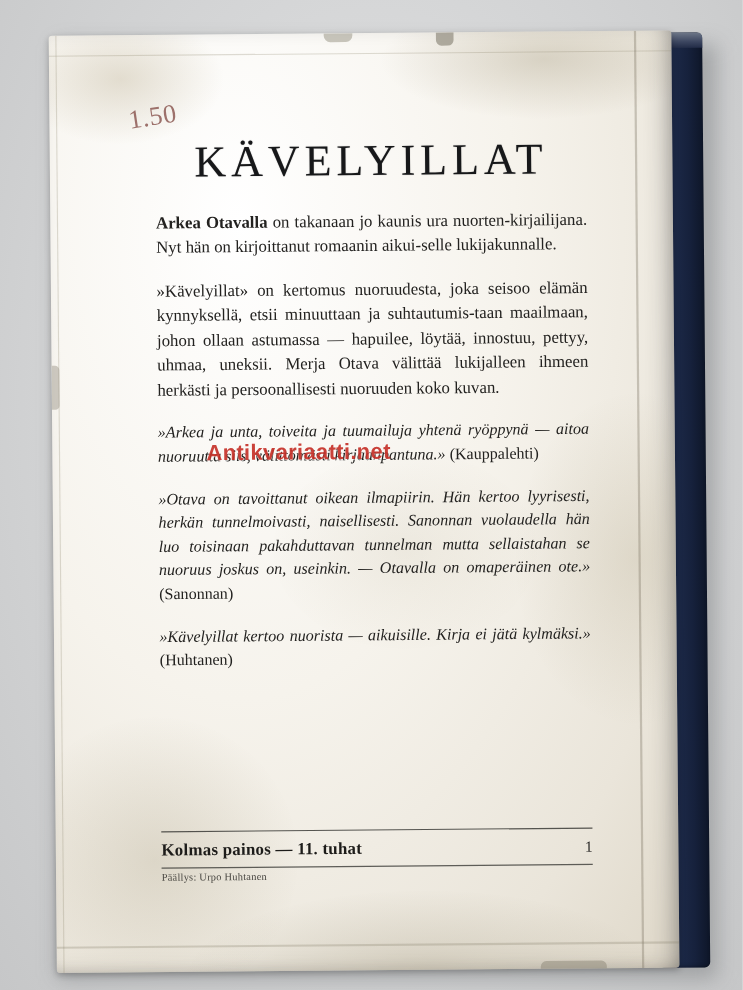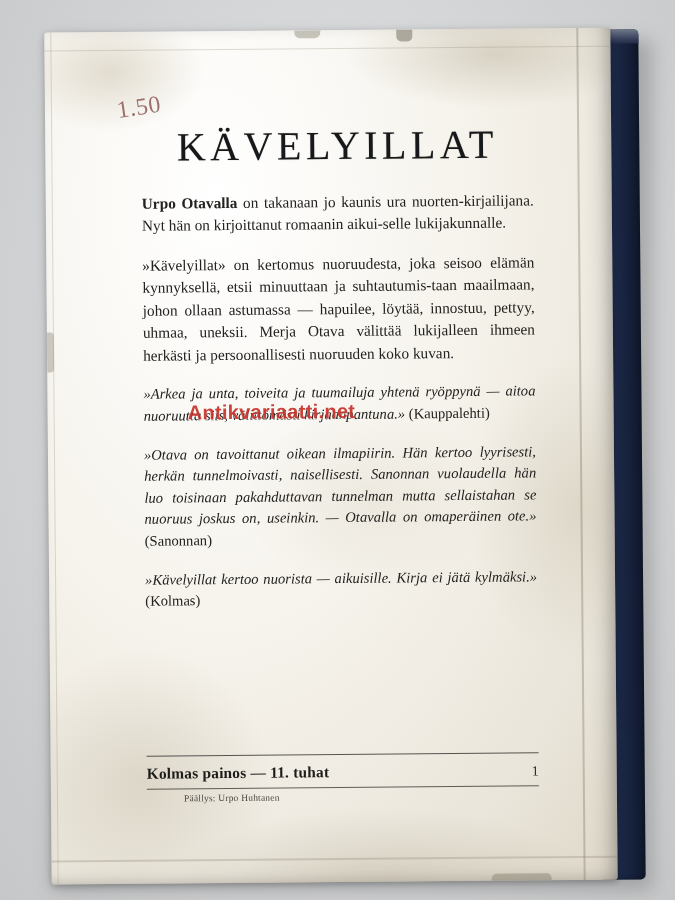--- a/index.html
+++ b/index.html
@@ -200,21 +200,20 @@
     background: #3a3936;
     opacity: 0.8;
   }
   .credit {
     position: absolute;
     left: 96px;
     top: 762px;
     font-size: 9.5px;
     color: #4a4843;
     letter-spacing: 0.2px;
-    margin-left: 37px;
   }
 
   
   .watermark {
     position: absolute;
     left: 140px;
     top: 370px;
     font-family: "Liberation Sans", sans-serif;
     font-size: 20px;
     font-weight: bold;
@@ -262,29 +261,29 @@
       <div class="nick n1"></div>
       <div class="nick n2"></div>
       <div class="nick n3"></div>
       <div class="nick n4"></div>
 
       <div class="price-mark">1.50</div>
 
       <div class="text-block">
         <h1 class="title">KÄVELYILLAT</h1>
 
-        <p class="body"><span class="lead">Urpo Otavalla</span><span> on takanaan jo kaunis ura nuorten-kirjailijana. Nyt hän on kirjoittanut romaanin aikui-selle lukijakunnalle.</span></p>
+        <p class="body"><span class="lead">Arkea Otavalla</span><span> on takanaan jo kaunis ura nuorten-kirjailijana. Nyt hän on kirjoittanut romaanin aikui-selle lukijakunnalle.</span></p>
 
         <p class="body"><span>»Kävelyillat» on kertomus nuoruudesta, joka seisoo elämän kynnyksellä, etsii minuuttaan ja suhtautumis-taan maailmaan, johon ollaan astumassa — hapuilee, löytää, innostuu, pettyy, uhmaa, uneksii. Merja Otava välittää lukijalleen ihmeen herkästi ja persoonallisesti nuoruuden koko kuvan.</span></p>
 
         <p class="quote"><span>»Arkea ja unta, toiveita ja tuumailuja yhtenä ryöppynä — aitoa nuoruutta siis, välittömästi kirjaanpantuna.»</span><span class="src"> (Kauppalehti)</span></p>
 
         <p class="quote"><span>»Otava on tavoittanut oikean ilmapiirin. Hän kertoo lyyrisesti, herkän tunnelmoivasti, naisellisesti. Sanonnan vuolaudella hän luo toisinaan pakahduttavan tunnelman mutta sellaistahan se nuoruus joskus on, useinkin. — Otavalla on omaperäinen ote.»</span><span class="src"> (Sanonnan)</span></p>
 
-        <p class="quote"><span>»Kävelyillat kertoo nuorista — aikuisille. Kirja ei jätä kylmäksi.»</span><span class="src"> (Kolmas)</span></p>
+        <p class="quote"><span>»Kävelyillat kertoo nuorista — aikuisille. Kirja ei jätä kylmäksi.»</span><span class="src"> (Huhtanen)</span></p>
       </div>
 
       <div class="rule"></div>
       <div class="footer-row">
         <span class="edition">Kolmas painos — 11. tuhat</span>
         <span class="page-no">1</span>
       </div>
       <div class="rule2"></div>
       <div class="credit">Päällys: Urpo Huhtanen</div>
 

